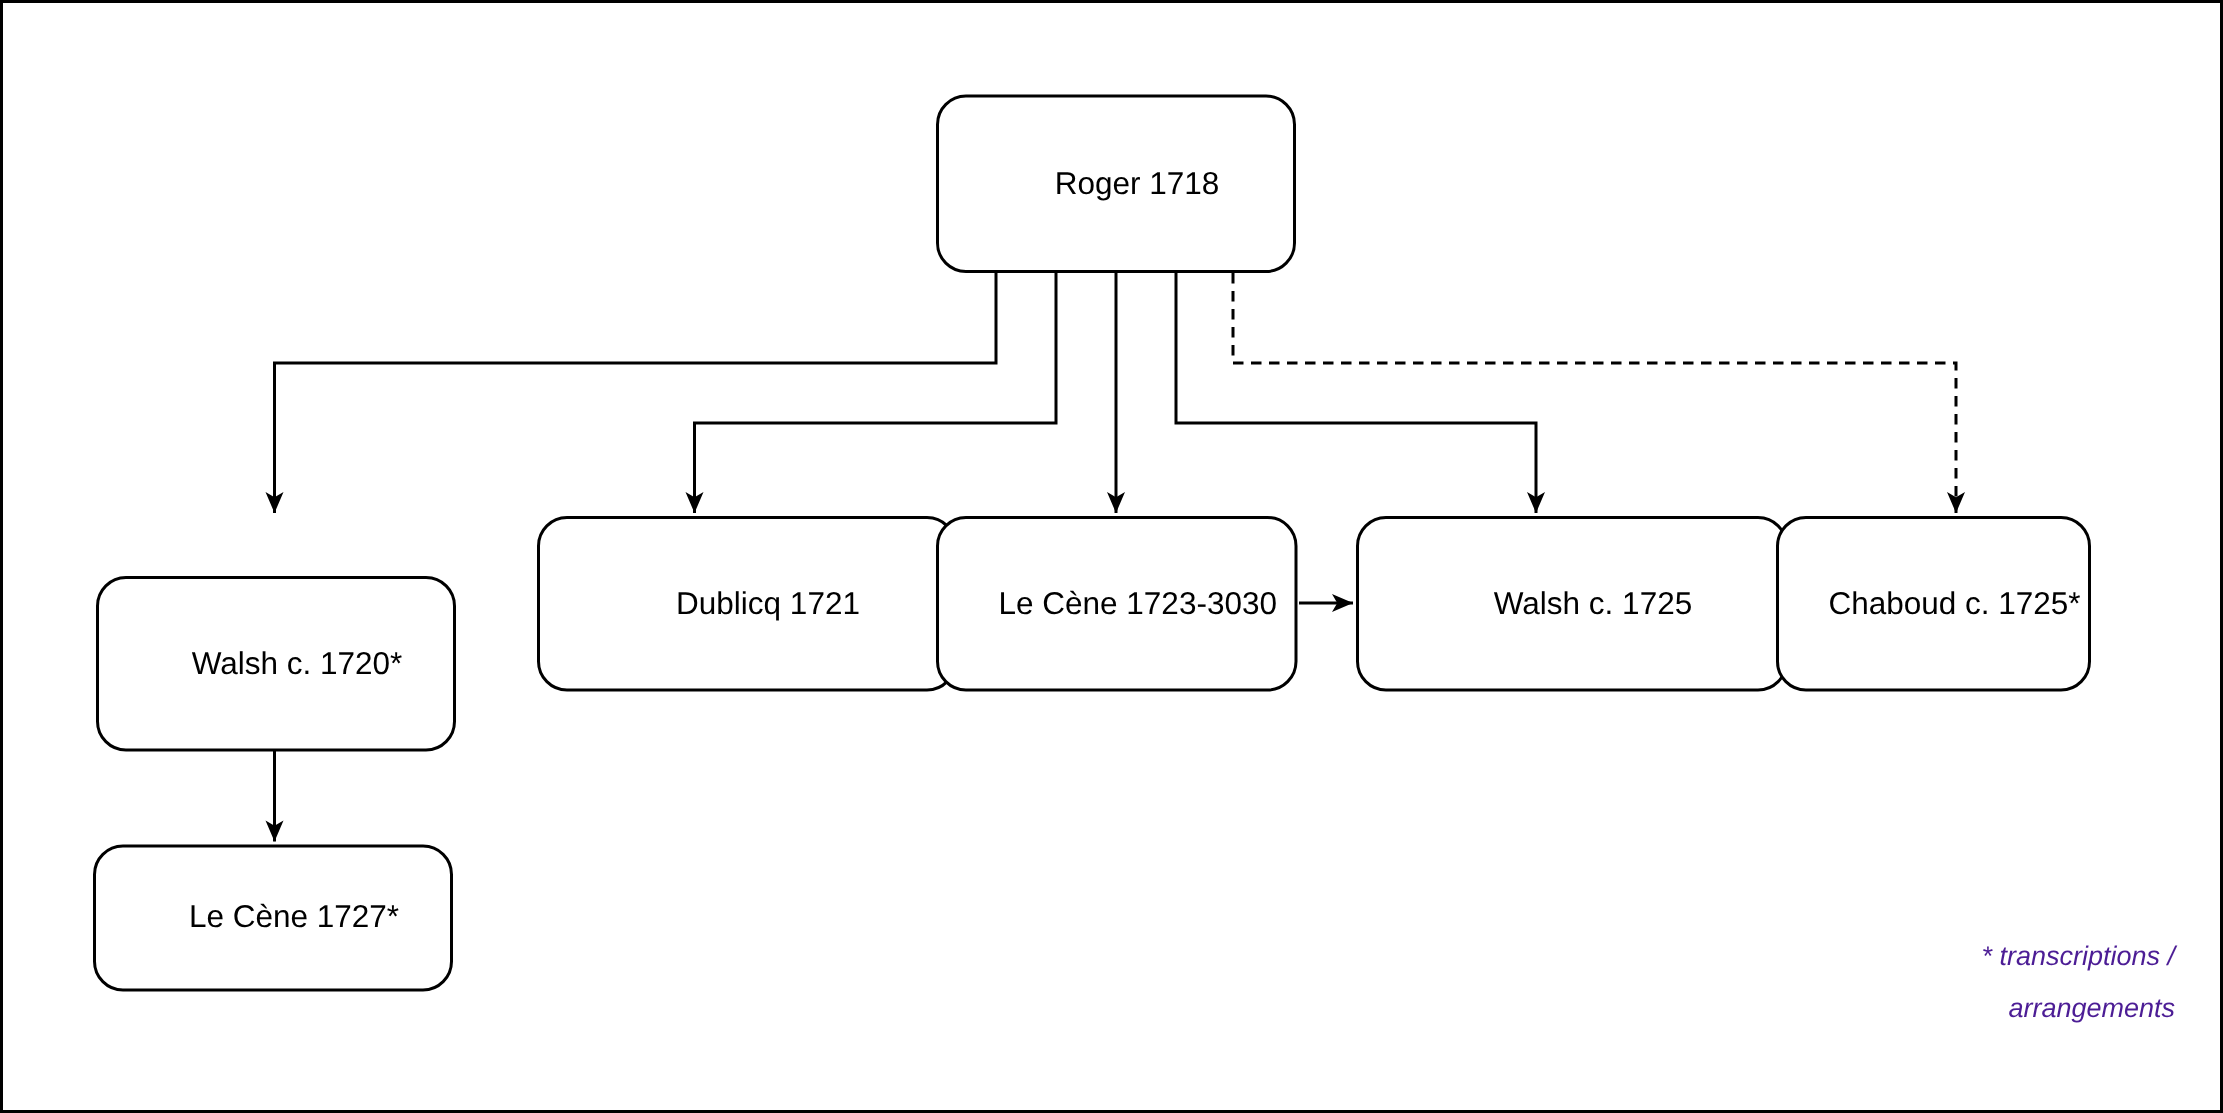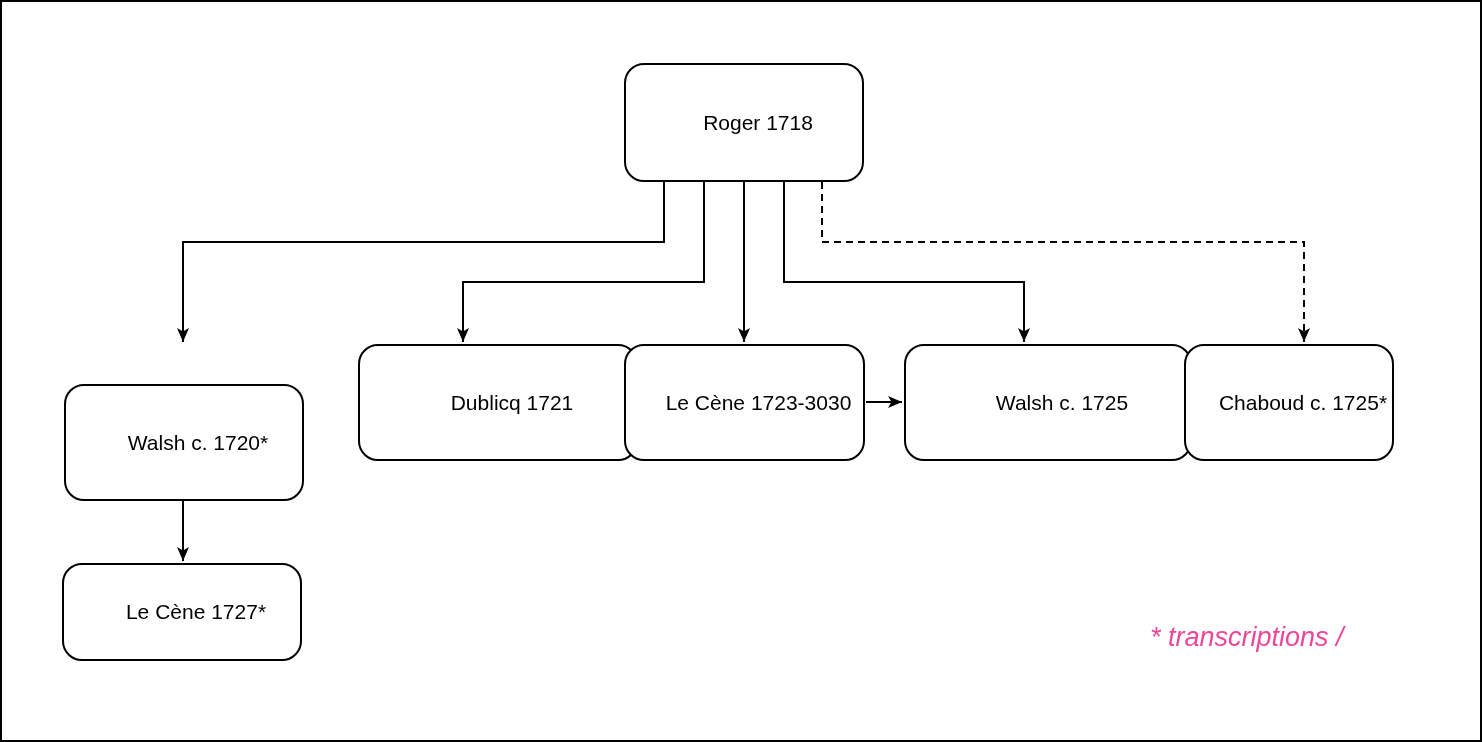--- a/index.html
+++ b/index.html
@@ -45,25 +45,25 @@
     color: #000000;
     text-align: center;
     white-space: nowrap;
     padding-left: 28px;
   }
   .footnote {
     position: absolute;
     left: 1148px;
     top: 618px;
     width: 300px;
-    text-align: left;
+    text-align: right;
     font-style: italic;
-    font-size: 27px;
+    font-size: 18px;
     line-height: 35px;
-    color: #ec4899;
+    color: #4c1d95;
   }
 </style>
 </head>
 <body>
 
 <div class="frame">
 
   <svg class="edge-layer" viewBox="0 0 1482 742" xmlns="http://www.w3.org/2000/svg">
     <defs>
       <marker id="arrow" markerUnits="userSpaceOnUse" markerWidth="16" markerHeight="14" refX="15" refY="7" orient="auto">
@@ -104,15 +104,16 @@
   <div class="node" style="left:1182px; top:342px; width:210px; height:117px;">
     <span>Chaboud c. 1725*</span>
   </div>
 
   <div class="node" style="left:60px; top:561px; width:240px; height:98px;">
     <span>Le Cène 1727*</span>
   </div>
 
   <div class="footnote">
     <div>* transcriptions /</div>
+    <div>arrangements</div>
   </div>
 
 </div>
 
 </body></html>

